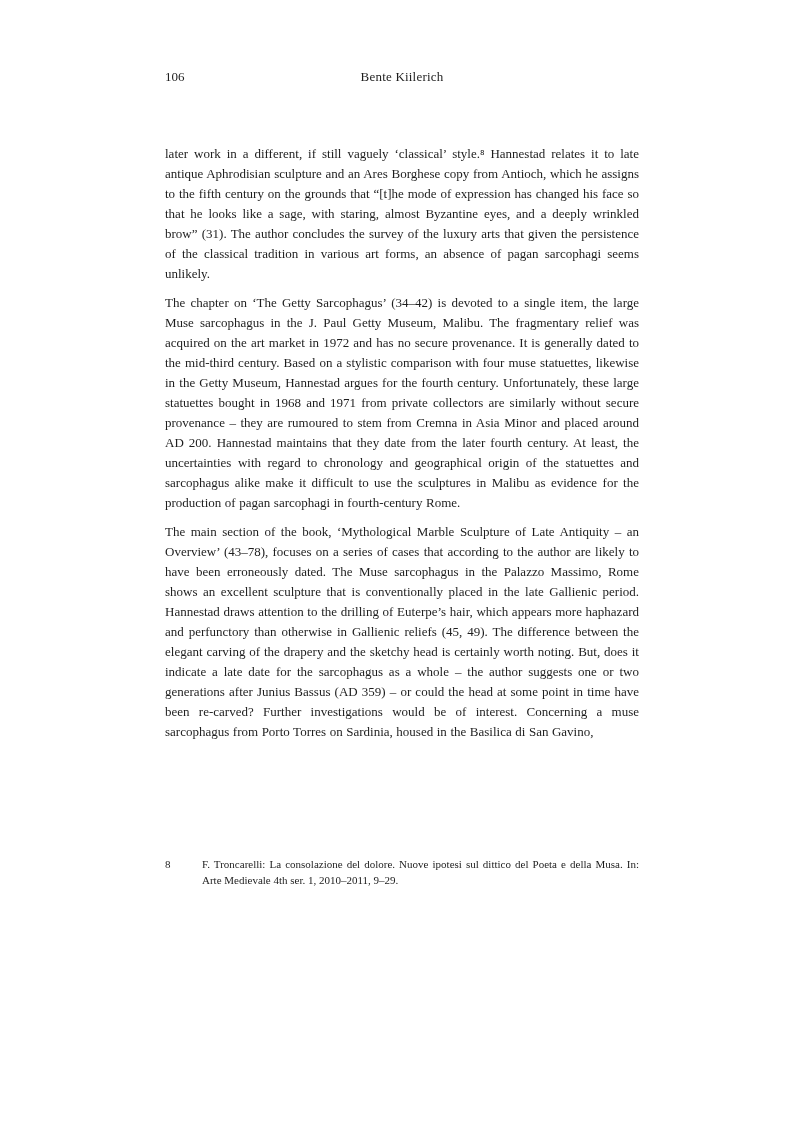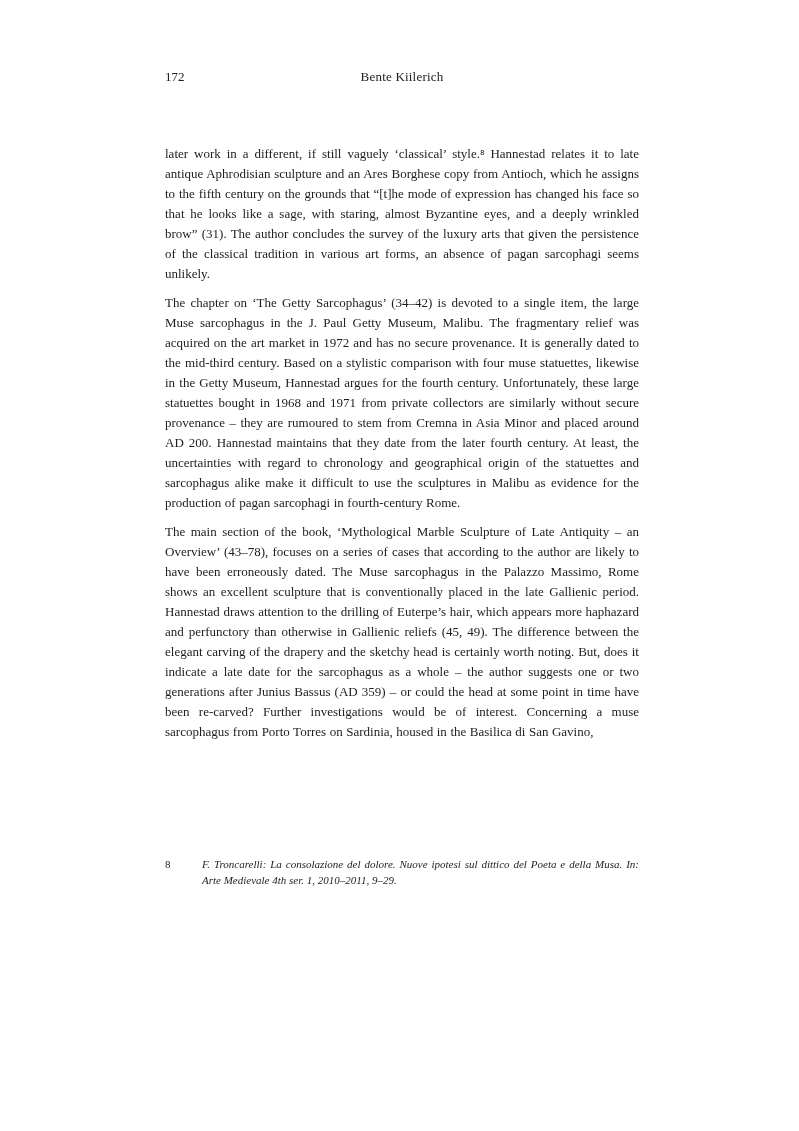--- a/index.html
+++ b/index.html
@@ -63,30 +63,29 @@
     text-align: justify;
   }
   .footnote-marker {
     position: absolute;
     left: 0;
     top: 0;
   }
   .footnote-text {
     display: block;
     padding-left: 37px;
-    font-style: italic;
   }
 </style>
 </head>
 <body>
 
 <div class="page">
 
   <header class="page-header">
-    <span class="page-number">172</span>
+    <span class="page-number">106</span>
     <span class="running-head">Bente Kiilerich</span>
   </header>
 
   <main class="page-body">
     <p>later work in a different, if still vaguely ‘classical’ style.⁸ Hannestad relates it to late antique Aphrodisian sculpture and an Ares Borghese copy from Antioch, which he assigns to the fifth century on the grounds that “[t]he mode of expression has changed his face so that he looks like a sage, with staring, almost Byzantine eyes, and a deeply wrinkled brow” (31). The author concludes the survey of the luxury arts that given the persistence of the classical tradition in various art forms, an absence of pagan sarcophagi seems unlikely.</p>
     <p>The chapter on ‘The Getty Sarcophagus’ (34–42) is devoted to a single item, the large Muse sarcophagus in the J. Paul Getty Museum, Malibu. The fragmentary relief was acquired on the art market in 1972 and has no secure provenance. It is generally dated to the mid-third century. Based on a stylistic comparison with four muse statuettes, likewise in the Getty Museum, Hannestad argues for the fourth century. Unfortunately, these large statuettes bought in 1968 and 1971 from private collectors are similarly without secure provenance – they are rumoured to stem from Cremna in Asia Minor and placed around AD 200. Hannestad maintains that they date from the later fourth century. At least, the uncertainties with regard to chronology and geographical origin of the statuettes and sarcophagus alike make it difficult to use the sculptures in Malibu as evidence for the production of pagan sarcophagi in fourth-century Rome.</p>
     <p>The main section of the book, ‘Mythological Marble Sculpture of Late Antiquity – an Overview’ (43–78), focuses on a series of cases that according to the author are likely to have been erroneously dated. The Muse sarcophagus in the Palazzo Massimo, Rome shows an excellent sculpture that is conventionally placed in the late Gallienic period. Hannestad draws attention to the drilling of Euterpe’s hair, which appears more haphazard and perfunctory than otherwise in Gallienic reliefs (45, 49). The difference between the elegant carving of the drapery and the sketchy head is certainly worth noting. But, does it indicate a late date for the sarcophagus as a whole – the author suggests one or two generations after Junius Bassus (AD 359) – or could the head at some point in time have been re-carved? Further investigations would be of interest. Concerning a muse sarcophagus from Porto Torres on Sardinia, housed in the Basilica di San Gavino,</p>
   </main>
 
   <footer class="footnote">

